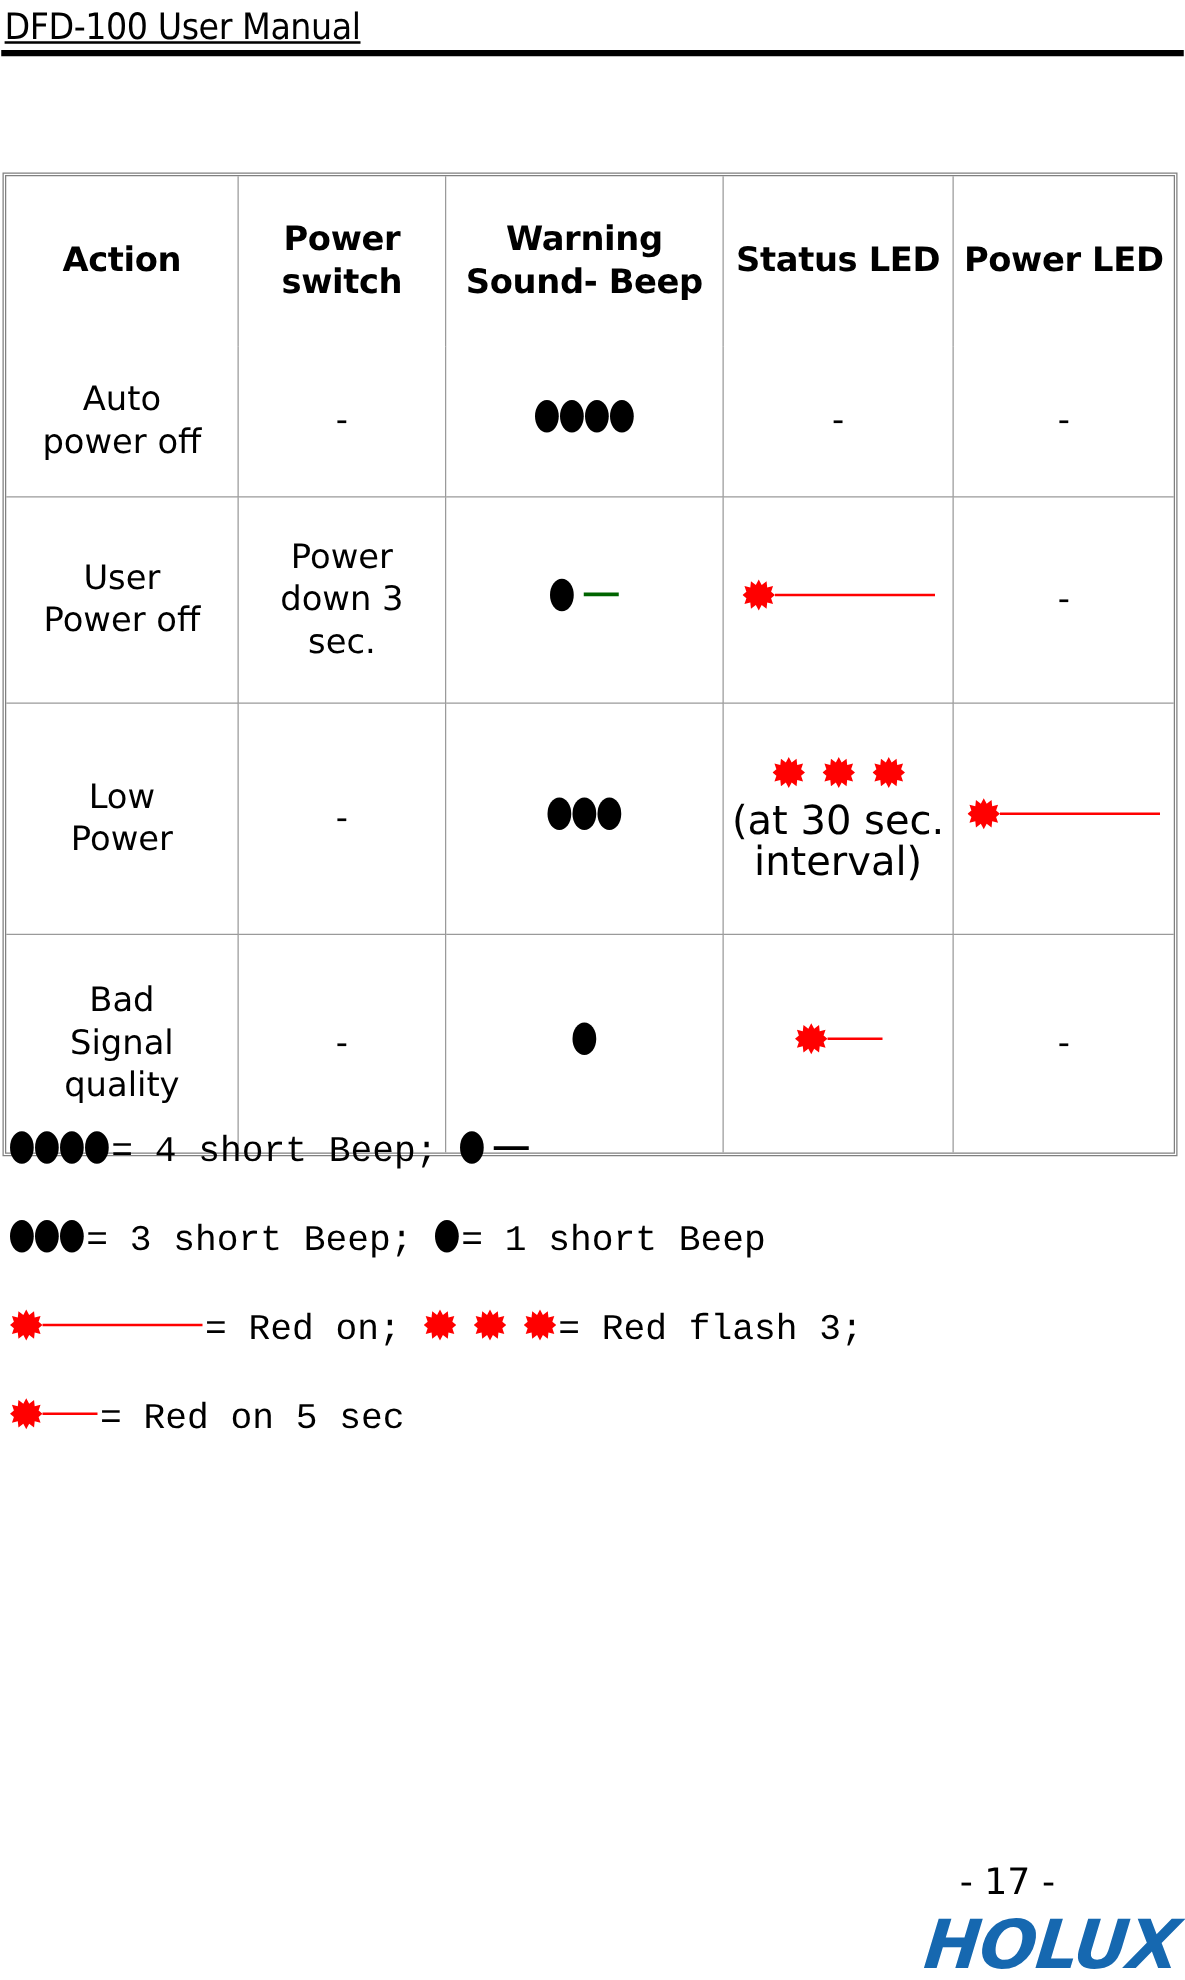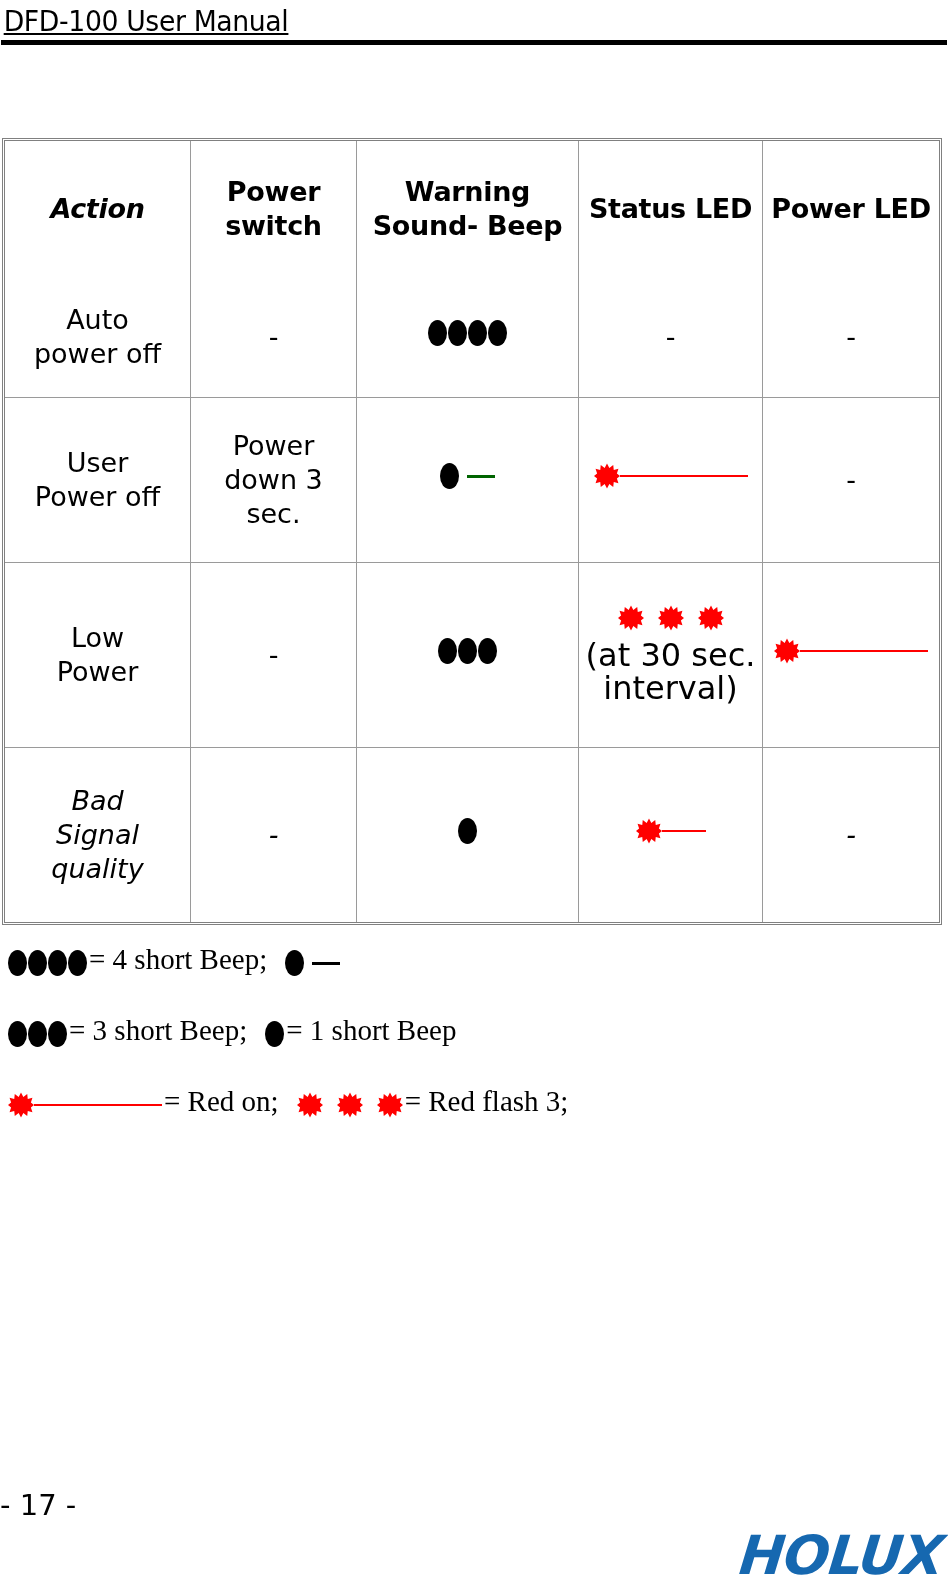--- a/index.html
+++ b/index.html
@@ -76,25 +76,25 @@
     font-family: "DejaVu Serif", serif;
     font-size: 27px;
     letter-spacing: -0.3px;
   }
   .col-action   { width: 186px; }
   .col-switch   { width: 166px; }
   .col-warning  { width: 222px; }
   .col-status   { width: 184px; }
   .col-power    { width: 176px; }
 
-  .hdr-action  { height: 128px; font-style: italic; }
+  .hdr-action  { height: 128px; }
   .r1 td { height: 112px; }
   .r2 td { height: 156px; }
   .r3 td { height: 176px; }
-  .r4 td { height: 166px; font-style: italic; }
+  .r4 td { height: 166px; }
 
   .cell-text { display: block; }
   .cell-text .ln { display: block; }
   .dash { font-size: 27px; }
 
   
   .beeps {
     display: inline-flex;
     align-items: center;
     justify-content: center;
@@ -147,37 +147,37 @@
 
   
   .legend {
     position: absolute;
     left: 8px;
     top: 905px;
     width: 920px;
   }
   .legend-row {
     display: flex;
-    align-items: flex-end;
+    align-items: flex-start;
     height: 71px;
-    font-family: Liberation Serif, serif;
+    font-family: Liberation Mono, monospace;
     font-size: 29px;
     line-height: 34px;
     white-space: nowrap;
   }
   .legend-row .txt { margin: 0 2px; }
   .legend-row .gap { display: inline-block; width: 16px; }
 
   
   .page-number {
     position: absolute;
     left: 0;
     top: 1488px;
     width: 844px;
-    text-align: left;
+    text-align: right;
     font-family: "DejaVu Sans", sans-serif;
     font-size: 29px;
   }
   .logo {
     position: absolute;
     right: 8px;
     top: 1528px;
     font-family: "DejaVu Sans", sans-serif;
     font-weight: bold;
     font-style: italic;
@@ -420,17 +420,26 @@
       <svg class="star" viewBox="0 0 100 100">
         <polygon fill="#ff0000" points="50,2 59,19 74,8 76,27 94,22 88,40 100,50 88,60 94,78 76,73 74,92 59,81 50,98 41,81 26,92 24,73 6,78 12,60 0,50 12,40 6,22 24,27 26,8 41,19"></polygon>
       </svg>
       <svg class="star" viewBox="0 0 100 100">
         <polygon fill="#ff0000" points="50,2 59,19 74,8 76,27 94,22 88,40 100,50 88,60 94,78 76,73 74,92 59,81 50,98 41,81 26,92 24,73 6,78 12,60 0,50 12,40 6,22 24,27 26,8 41,19"></polygon>
       </svg>
     </span>
     <span class="txt">= Red flash 3;</span>
   </div>
 
+  <div class="legend-row">
+    <span class="leds">
+      <svg class="star" viewBox="0 0 100 100">
+        <polygon fill="#ff0000" points="50,2 59,19 74,8 76,27 94,22 88,40 100,50 88,60 94,78 76,73 74,92 59,81 50,98 41,81 26,92 24,73 6,78 12,60 0,50 12,40 6,22 24,27 26,8 41,19"></polygon>
+      </svg>
+      <span class="led-line short"></span>
+    </span>
+    <span class="txt">=  Red on 5 sec</span>
+  </div>
 
 </div>
 
 <div class="page-number">- 17 -</div>
 <div class="logo">HOLUX</div>
 
 </body></html>

